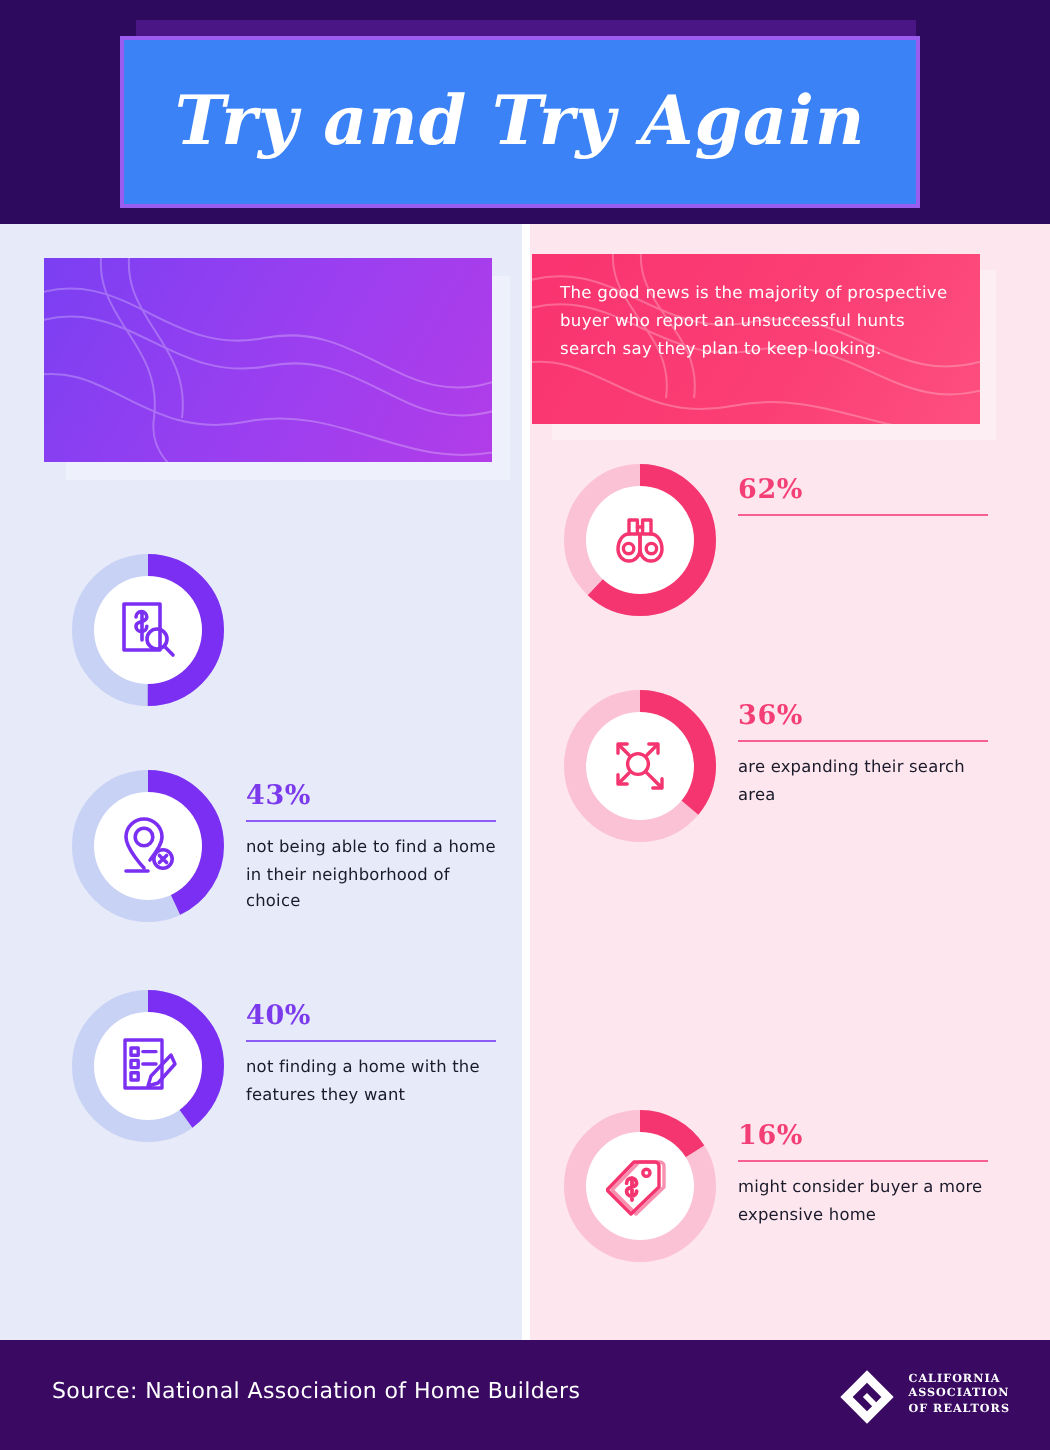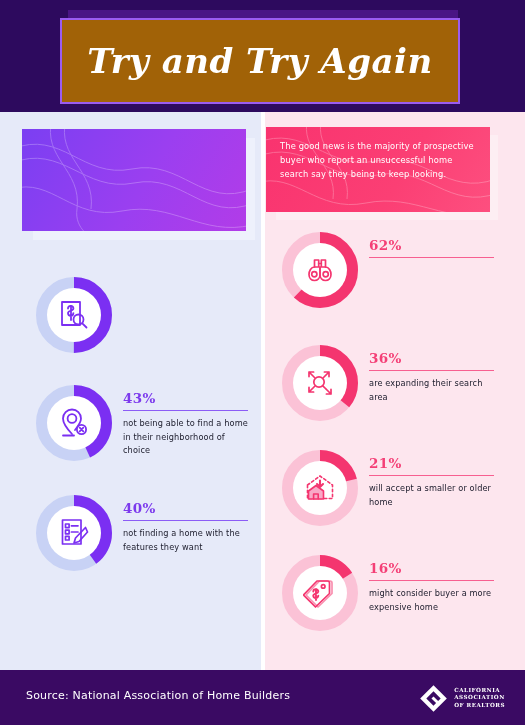--- a/index.html
+++ b/index.html
@@ -11,21 +11,21 @@
   #page{position:relative;width:525px;height:725px;overflow:hidden;background:#2d0a5e;}
 
   
   .header{position:absolute;left:0;top:0;width:525px;height:112px;background:#2d0a5e;}
   .title-shadow{
     position:absolute;left:68px;top:10px;width:390px;height:85px;
     background:#4a1585;
   }
   .title-box{
     position:absolute;left:60px;top:18px;width:396px;height:82px;
-    background:#a16207;border:2px solid #9b5cf0;
+    background:#3b82f6;border:2px solid #9b5cf0;
     display:flex;align-items:center;justify-content:center;
   }
   .title-text{
     font-family:"DejaVu Serif","Liberation Serif",serif;
     font-style:italic;font-weight:bold;font-size:34px;color:#ffffff;
     letter-spacing:.5px;white-space:nowrap;
   }
 
   
   .panels{position:absolute;left:0;top:112px;width:525px;height:558px;background:#ffffff;}
@@ -124,21 +124,21 @@
       <svg width="224" height="85" viewBox="0 0 224 85">
         <g fill="none" stroke="#ffffff" stroke-width="1">
           <path d="M-10,16 C40,-4 60,44 110,34 C160,24 180,70 230,52"></path>
           <path d="M-10,30 C40,10 62,58 112,48 C162,38 182,84 232,66"></path>
           <path d="M-10,56 C30,44 50,86 100,76 C150,66 180,98 230,86"></path>
           <path d="M42,-10 C32,26 72,36 67,72"></path>
           <path d="M56,-10 C46,26 86,36 81,72"></path>
         </g>
       </svg>
     </div>
-    <p>The good news is the majority of prospective buyer who report an unsuccessful home search say they being to keep looking.</p>
+    <p>The good news is the majority of prospective buyer who report an unsuccessful hunts search say they plan to keep looking.</p>
   </div>
 
   <div class="stat purple" style="left:36px;top:277px;">
     <div class="ring">
       <svg width="76" height="76" viewBox="0 0 76 76">
         <circle cx="38" cy="38" r="32" fill="none" stroke="#c8d2f5" stroke-width="12"></circle>
         <circle cx="38" cy="38" r="32" fill="none" stroke="#7b2ff2" stroke-width="12" stroke-dasharray="100.5 201.0" transform="rotate(-90 38 38)"></circle>
       </svg>
       <div class="hole">
         <svg width="34" height="34" viewBox="0 0 34 34">
@@ -249,43 +249,20 @@
         </svg>
       </div>
     </div>
     <div class="stat-body">
       <div class="stat-pct">36%</div>
       <div class="stat-rule"></div>
       <div class="stat-desc">are expanding their search area</div>
     </div>
   </div>
 
-  <div class="stat pink" style="left:282px;top:450px;">
-    <div class="ring">
-      <svg width="76" height="76" viewBox="0 0 76 76">
-        <circle cx="38" cy="38" r="32" fill="none" stroke="#fbc2d6" stroke-width="12"></circle>
-        <circle cx="38" cy="38" r="32" fill="none" stroke="#f4356f" stroke-width="12" stroke-dasharray="42.2 201.0" transform="rotate(-90 38 38)"></circle>
-      </svg>
-      <div class="hole">
-        <svg width="34" height="34" viewBox="0 0 34 34">
-          <g fill="none" stroke="#f4356f" stroke-width="1.6" stroke-linecap="round" stroke-linejoin="round">
-            <path d="M4.5 14 L17 5 L29.5 14 V27.5 H4.5 Z" stroke-dasharray="2.6 2.4"></path>
-            <path d="M5.5 20 L13 14.5 L20.5 20 V28 H5.5 Z" fill="#f9a8c6" stroke="#f4356f"></path>
-            <path d="M10.6 28 v-5 h4.6 v5"></path>
-            <path d="M17 9.5 v6.5 M17 16 l-3-3 M17 16 l3-3" stroke-width="2.1"></path>
-          </g>
-        </svg>
-      </div>
-    </div>
-    <div class="stat-body">
-      <div class="stat-pct">21%</div>
-      <div class="stat-rule"></div>
-      <div class="stat-desc">will accept a smaller or older home</div>
-    </div>
-  </div>
 
   <div class="stat pink" style="left:282px;top:555px;">
     <div class="ring">
       <svg width="76" height="76" viewBox="0 0 76 76">
         <circle cx="38" cy="38" r="32" fill="none" stroke="#fbc2d6" stroke-width="12"></circle>
         <circle cx="38" cy="38" r="32" fill="none" stroke="#f4356f" stroke-width="12" stroke-dasharray="32.2 201.0" transform="rotate(-90 38 38)"></circle>
       </svg>
       <div class="hole">
         <svg width="34" height="34" viewBox="0 0 34 34">
           <g fill="none" stroke="#f4356f" stroke-width="1.7" stroke-linecap="round" stroke-linejoin="round">

